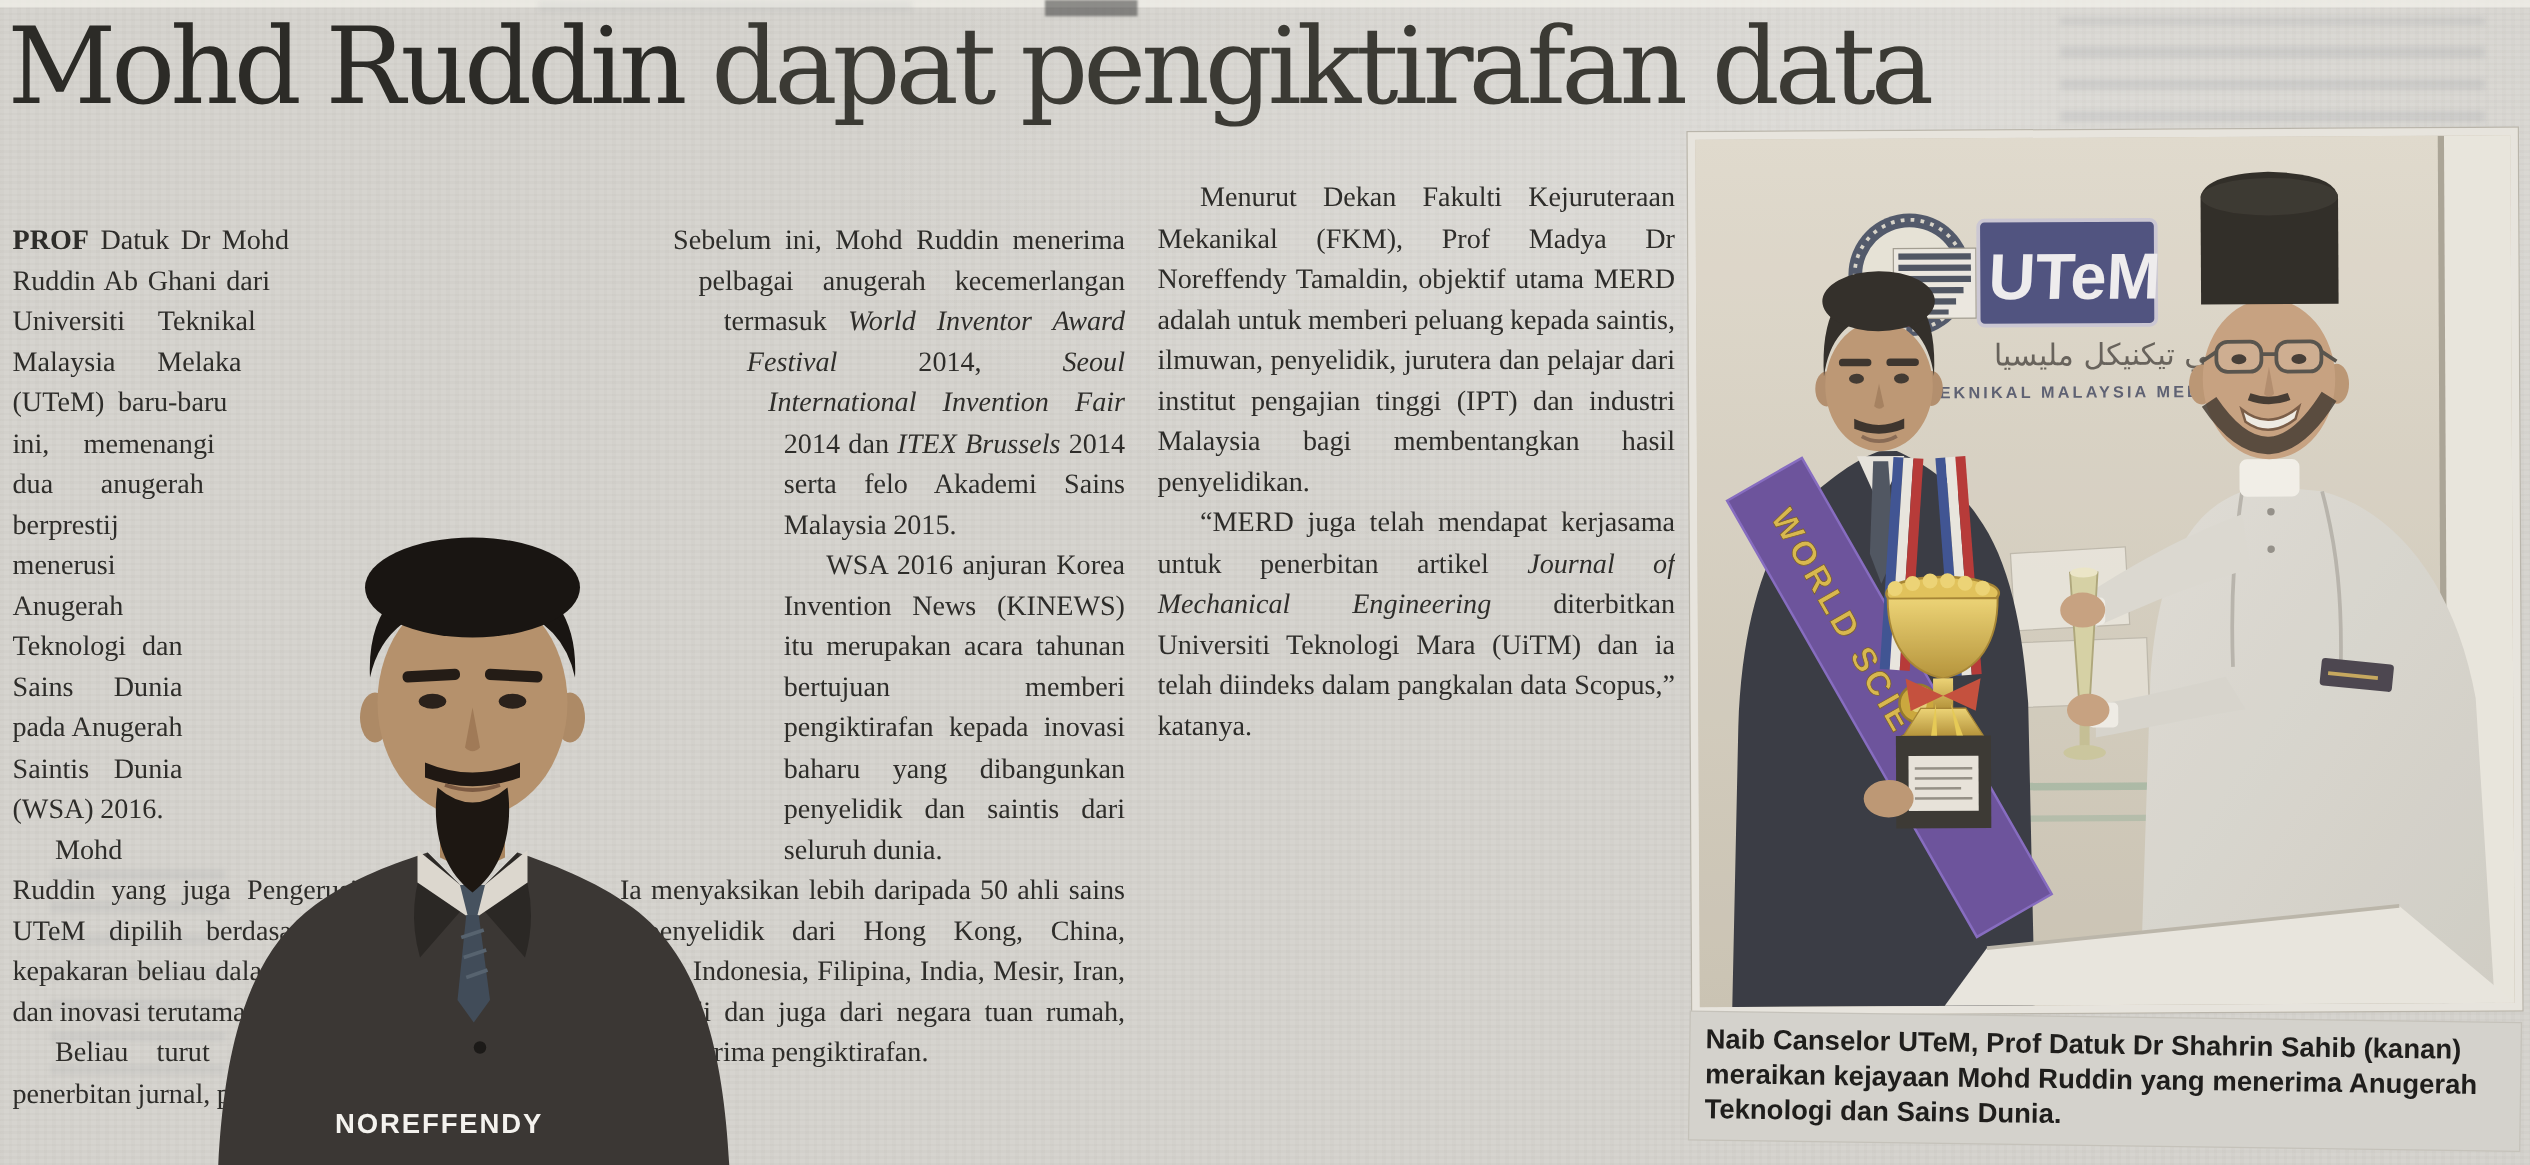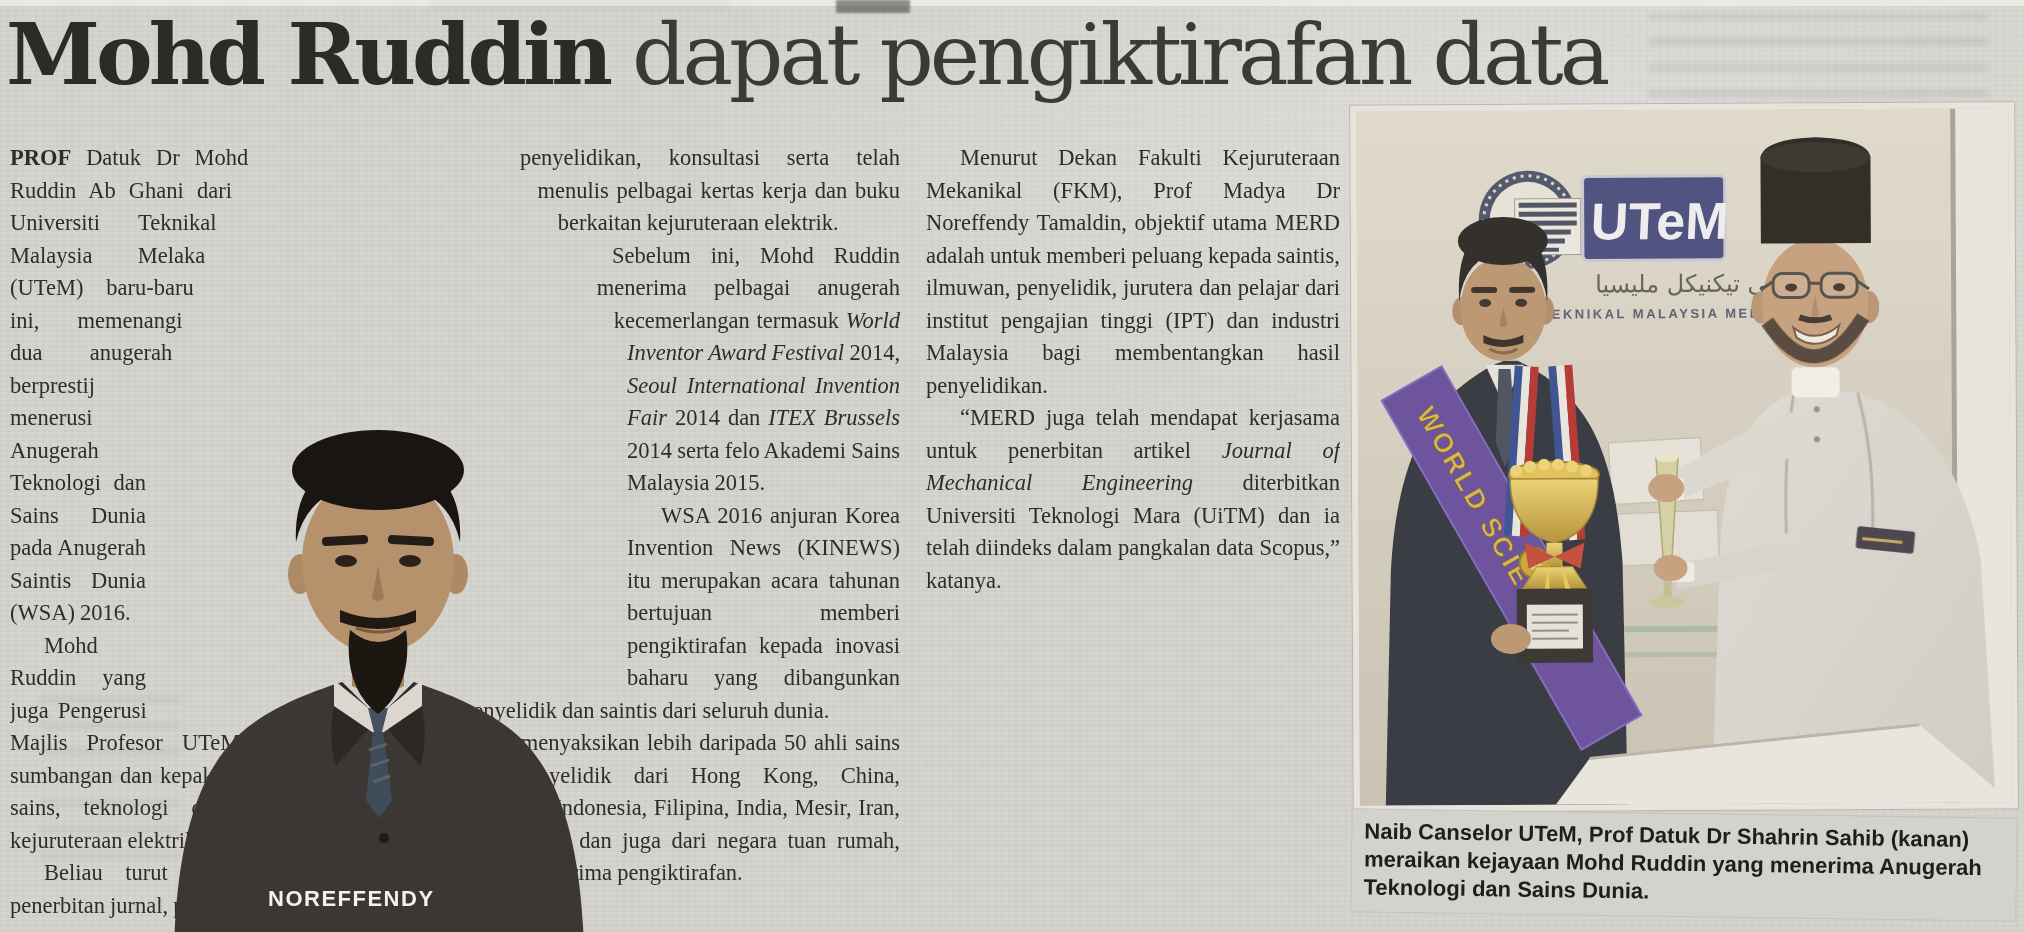--- a/index.html
+++ b/index.html
@@ -11,32 +11,32 @@
       repeating-linear-gradient(0deg, rgba(120,115,105,.04) 0 2px, transparent 2px 5px),
       repeating-linear-gradient(90deg, rgba(120,115,105,.03) 0 3px, transparent 3px 7px),
       #d6d4cf;
   }
   
   #headline{
     position:absolute;left:6px;top:0;width:2012px;height:112px;
     font-family:"DejaVu Serif",serif;font-size:85px;line-height:108px;
     letter-spacing:-4px;color:#37362f;white-space:nowrap;
   }
-  #headline .hb{font-weight:bold;color:#2c2b27;}
+  #headline .hb{font-weight:normal;color:#2c2b27;}
   #headline .hr{font-weight:normal;color:#3b3a34;}
   
   .col{position:absolute;top:142px;height:790px;overflow:hidden;}
   #col1{left:10px;width:436px;}
   #col2{left:462px;width:438px;}
   #col3{left:926px;width:414px;}
   .runs p{
     margin:0;text-align:justify;text-indent:34px;
     font-size:22.5px;line-height:32.5px;color:#2e2d2a;word-spacing:-0.5px;
   }
-  #col1 .runs p:first-child,#col2 .runs p:first-child{text-indent:0;}
+  #col1 .runs p:first-child,#col2 .runs p:first-child{text-indent:0;margin-top:34px;}
   .spacer1{
     float:right;width:300px;height:544px;margin-top:246px;
     shape-outside:polygon(130px 0px,300px 0px,300px 544px,6px 544px,6px 340px,40px 215px,82px 95px);
     shape-margin:10px;
   }
   .spacer2{
     float:left;width:165px;height:528px;margin-top:262px;
     shape-outside:polygon(0 0,30px 0,68px 70px,118px 150px,165px 240px,165px 528px,0 528px);
     shape-margin:9px;
   }
@@ -78,21 +78,20 @@
   <div class="spacer1"></div>
   <div class="runs">
       <p><span style="font-weight: bold;">PROF</span><span> Datuk Dr Mohd Ruddin Ab Ghani dari Universiti Teknikal Malaysia Melaka (UTeM) baru-baru ini, memenangi dua anugerah berprestij menerusi Anugerah Teknologi dan Sains Dunia pada Anugerah Saintis Dunia (WSA) 2016.</span></p>
       <p><span>Mohd Ruddin yang juga Pengerusi Majlis Profesor UTeM dipilih berdasarkan sumbangan dan kepakaran beliau dalam bidang sains, teknologi dan inovasi terutamanya kejuruteraan elektrik.</span></p>
       <p><span>Beliau turut aktif dalam persidangan, penerbitan jurnal, penulisan ilmiah,</span></p>
     </div>
 </div>
 <div class="col" id="col2">
   <div class="spacer2"></div>
   <div class="runs">
-      <p><span>penyelidikan, konsultasi serta telah menulis pelbagai kertas kerja dan buku berkaitan kejuruteraan elektrik.</span></p>
       <p><span>Sebelum ini, Mohd Ruddin menerima pelbagai anugerah kecemerlangan termasuk </span><span style="font-style: italic;">World Inventor Award Festival</span><span> 2014, </span><span style="font-style: italic;">Seoul International Invention Fair</span><span> 2014 dan </span><span style="font-style: italic;">ITEX Brussels</span><span> 2014 serta felo Akademi Sains Malaysia 2015.</span></p>
       <p><span>WSA 2016 anjuran Korea Invention News (KINEWS) itu merupakan acara tahunan bertujuan memberi pengiktirafan kepada inovasi baharu yang dibangunkan penyelidik dan saintis dari seluruh dunia.</span></p>
       <p><span>Ia menyaksikan lebih daripada 50 ahli sains dan penyelidik dari Hong Kong, China, Thailand, Indonesia, Filipina, India, Mesir, Iran, Arab Saudi dan juga dari negara tuan rumah, Korea menerima pengiktirafan.</span></p>
     </div>
 </div>
 <div class="col" id="col3">
   <div class="runs">
       <p><span>Menurut Dekan Fakulti Kejuruteraan Mekanikal (FKM), Prof Madya Dr Noreffendy Tamaldin, objektif utama MERD adalah untuk memberi peluang kepada saintis, ilmuwan, penyelidik, jurutera dan pelajar dari institut pengajian tinggi (IPT) dan industri Malaysia bagi membentangkan hasil penyelidikan.</span></p>
       <p><span>“MERD juga telah mendapat kerjasama untuk penerbitan artikel </span><span style="font-style: italic;">Journal of Mechanical Engineering</span><span> diterbitkan Universiti Teknologi Mara (UiTM) dan ia telah diindeks dalam pangkalan data Scopus,” katanya.</span></p>
     </div>

